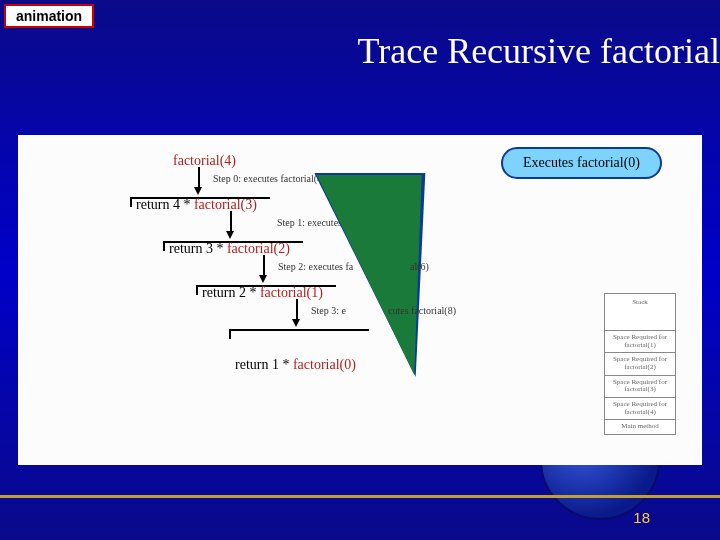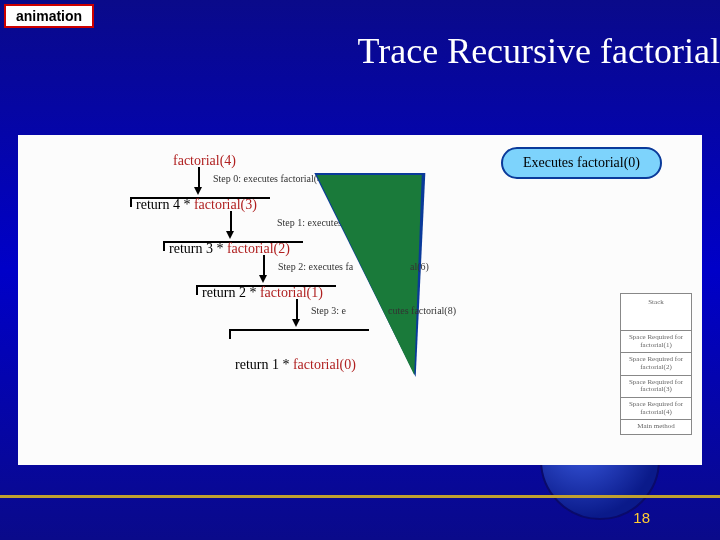--- a/index.html
+++ b/index.html
@@ -96,21 +96,21 @@
     width: 0;
     height: 0;
     border-top: 204px solid #0a3a9a;
     border-left: 58px solid transparent;
     border-right: 53px solid transparent;
     transform: skewX(12deg);
     z-index: 2;
   }
   .stack-panel {
     position: absolute;
-    right: 10px;
+    right: 26px;
     bottom: 30px;
     width: 72px;
     border: 1px solid #888;
     background: #fff;
     font-size: 7px;
     text-align: center;
     color: #666;
   }
   .stack-cell {
     border-top: 1px solid #888;

